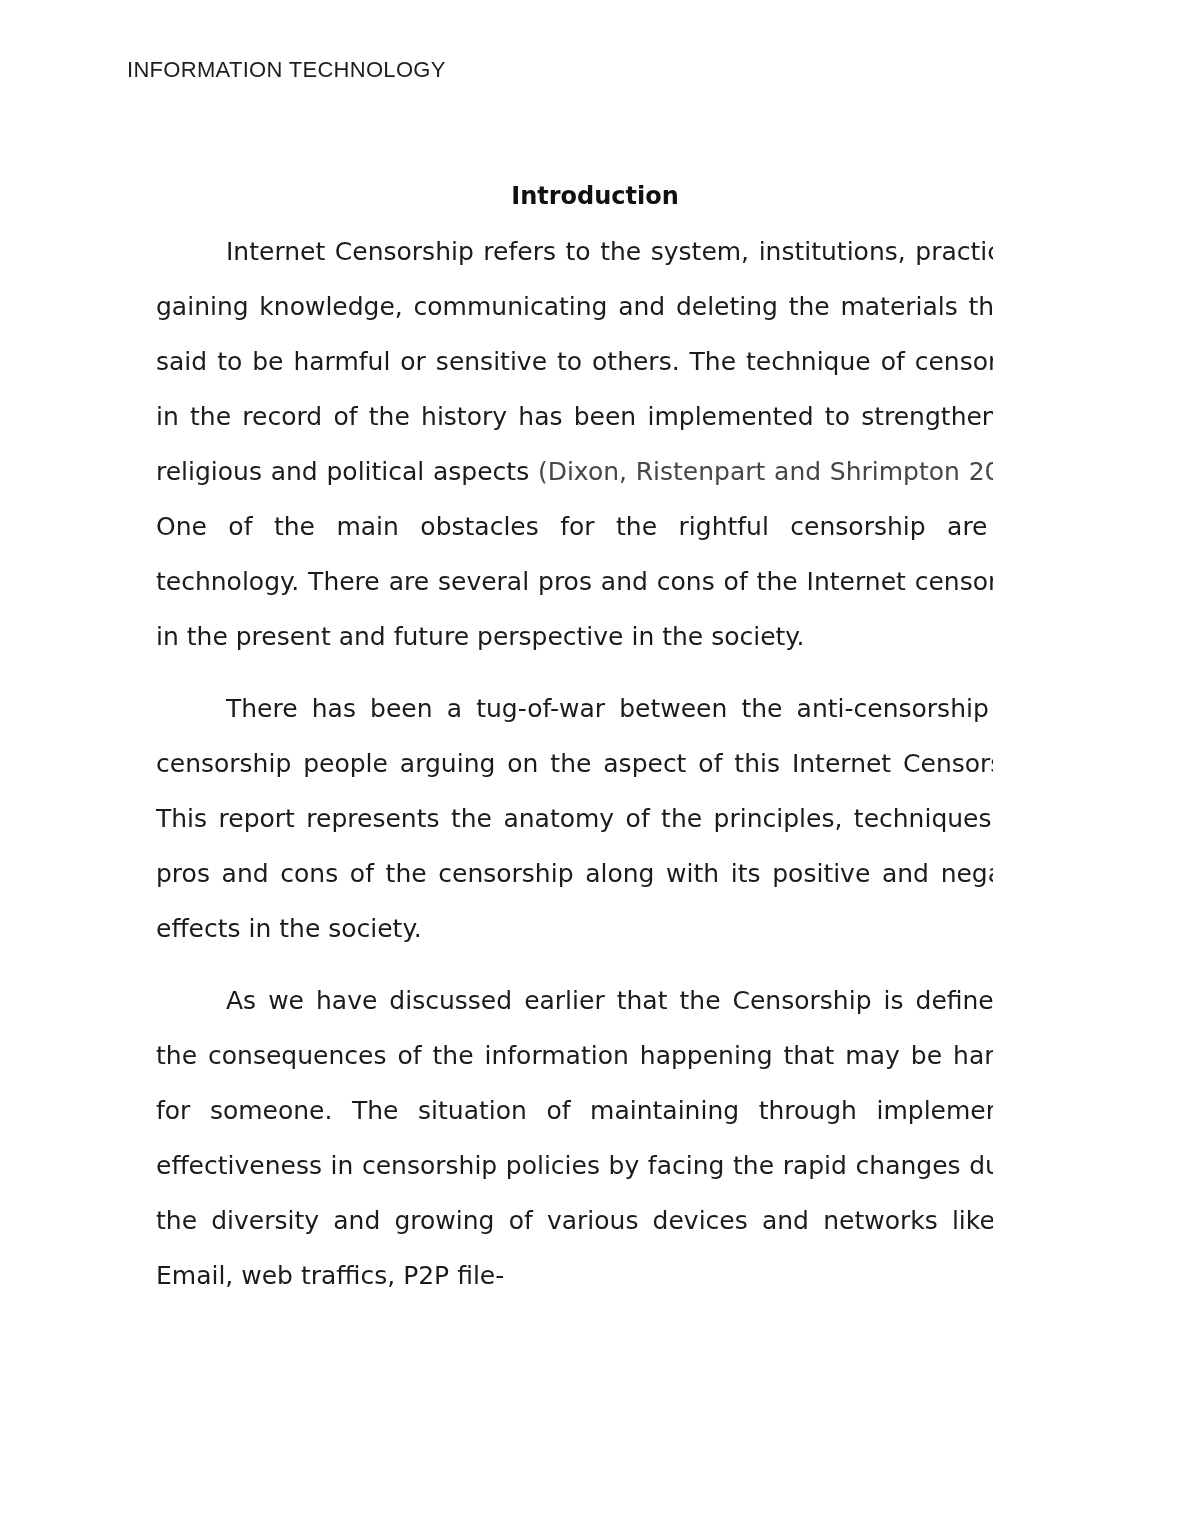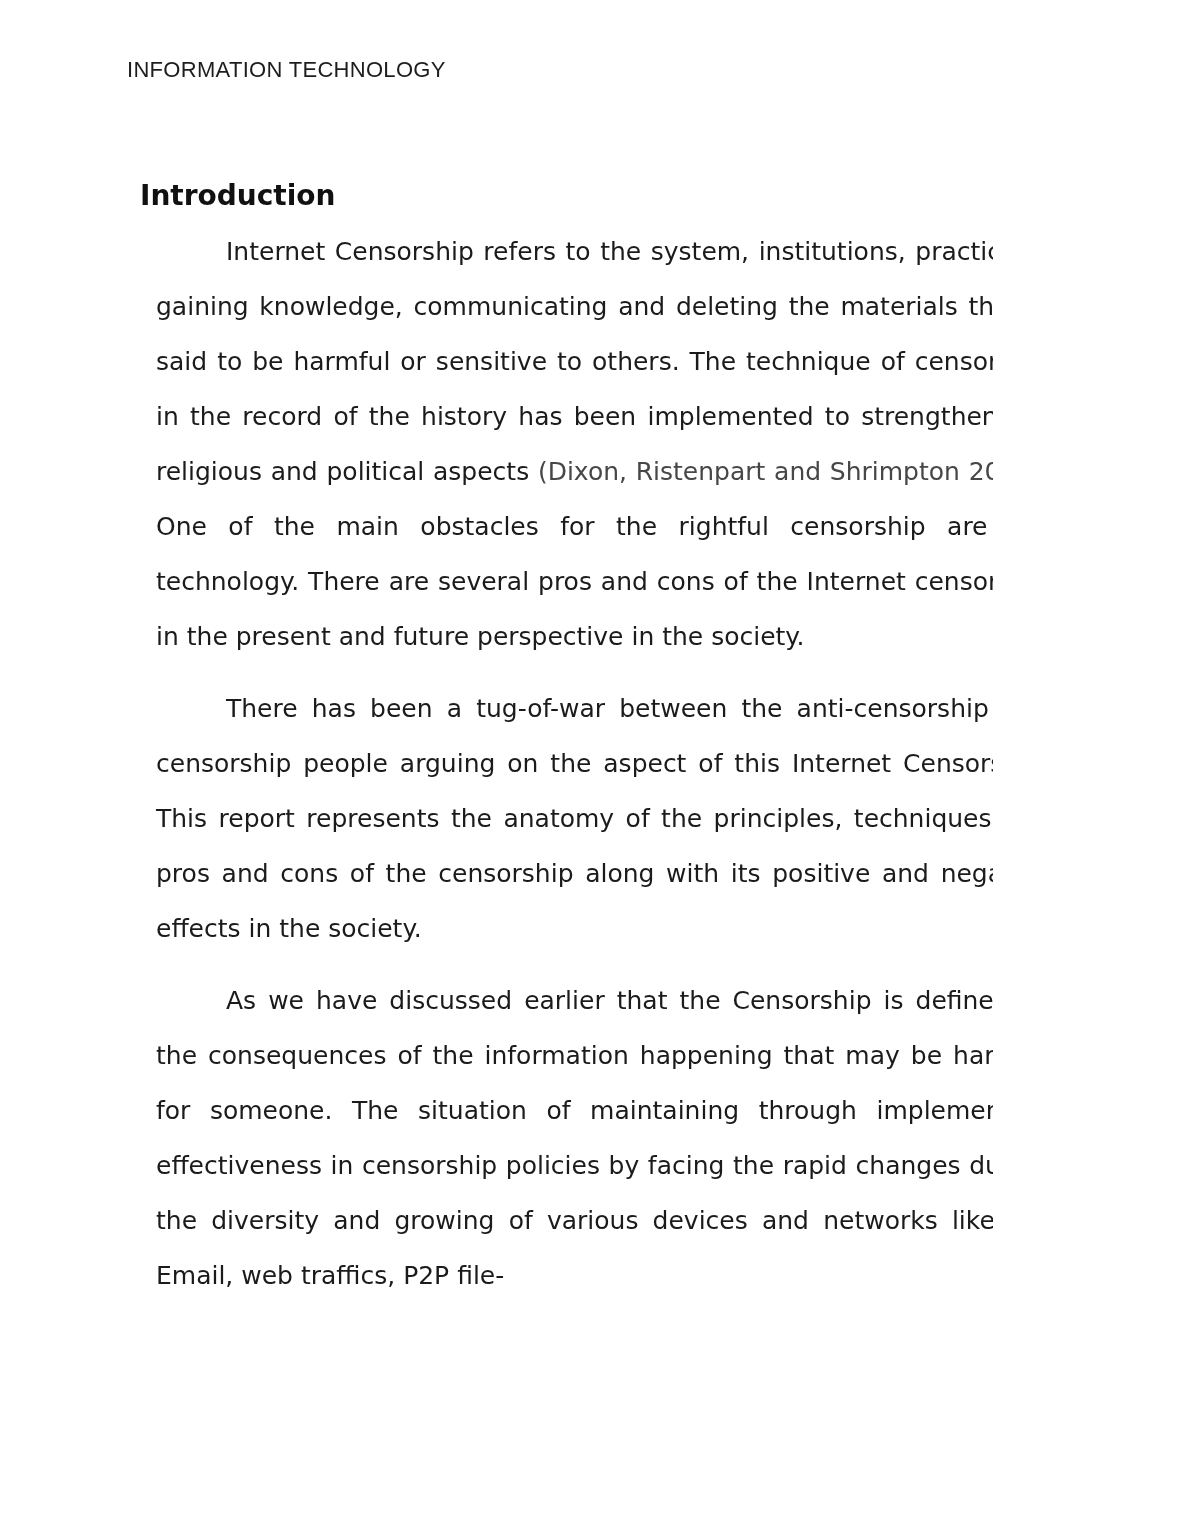--- a/index.html
+++ b/index.html
@@ -44,25 +44,25 @@
     padding-right: 11px;
   }
   .content {
     position: absolute;
     left: 140px;
     top: 0;
     width: 910px;
   }
   h2 {
     margin: 0;
-    font-size: 28px;
+    font-size: 24px;
     line-height: 32px;
     font-weight: bold;
     color: #111111;
-    text-align: left;
+    text-align: center;
   }
   .h-intro { margin-top: 180px; }
   .h-ic    { margin-top: 57px;  }
   .para {
     margin: 12px 0 0 16px;
     font-size: 25px;
     line-height: 55px;
     text-align: justify;
     text-indent: 70px;
     color: #1b1b1b;

